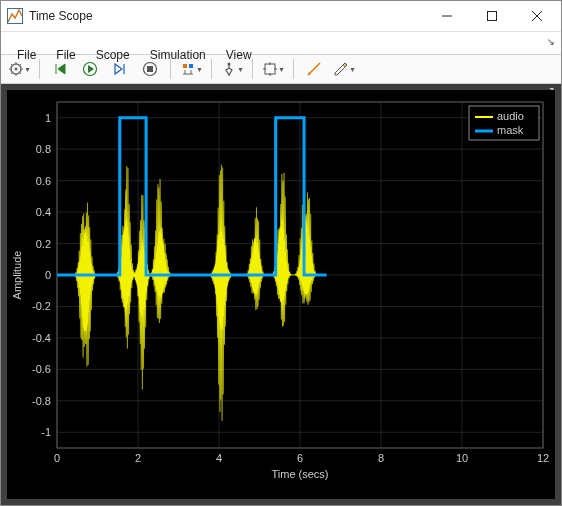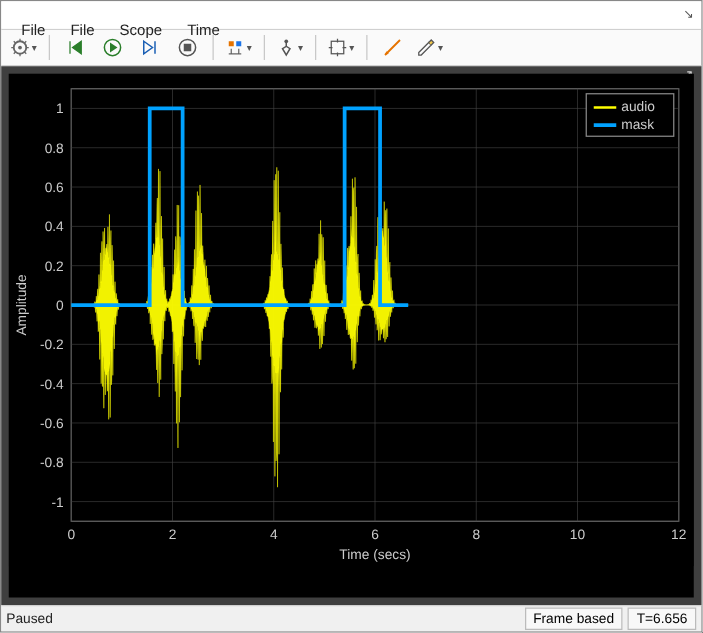--- a/index.html
+++ b/index.html
@@ -24,26 +24,51 @@
   .statusbar { height:20px; display:flex; align-items:center; font-size:11px; background:#f0f0f0; border-top:1px solid #d0d0d0; padding:0 4px; }
   .statusbar .left { flex:0 0 auto; color:#222; }
   .statusbar .spacer { flex:1; }
   .statusbar .cell { border:1px solid #bbb; padding:0 6px; height:16px; line-height:16px; margin-left:4px; background:#f8f8f8; }
 </style>
 </head>
 <body>
 
 <div class="window">
 
+  <div class="titlebar">
+    <svg class="logo" viewBox="0 0 16 16">
+      <rect x="1" y="1" width="14" height="14" fill="#fff" stroke="#5a8" stroke-width="0"></rect>
+      <path d="M1 14 L5 6 L8 10 L12 2 L15 8" stroke="#d07828" fill="none" stroke-width="1.5"></path>
+      <rect x="0.5" y="0.5" width="15" height="15" fill="none" stroke="#3a6ea5" stroke-width="1"></rect>
+    </svg>
+    <span class="title">Time Scope</span>
+    <div class="spacer"></div>
+    <div class="winbtn">
+      <svg viewBox="0 0 10 10">
+          <path d="M0 5 H10"></path>
+        </svg>
+    </div>
+    <div class="winbtn">
+      <svg viewBox="0 0 10 10">
+          <rect x="0.5" y="0.5" width="9" height="9"></rect>
+        </svg>
+    </div>
+    <div class="winbtn close">
+      <svg viewBox="0 0 10 10">
+          <path d="M0 0 L10 10 M10 0 L0 10"></path>
+        </svg>
+    </div>
+  </div>
 
   <div class="menubar">
     <span class="item">File</span>
     <span class="item">File</span>
     <span class="item">Scope</span>
-    <span class="item">Time</span>
+    <span class="item">Simulation</span>
+    <span class="item">View</span>
     <span class="corner-arrow">↘</span>
   </div>
 
   <div class="toolbar">
     <div class="tbtn">
       <svg viewBox="0 0 16 16">
           <circle cx="8" cy="8" r="5" fill="none" stroke="#666" stroke-width="1.5"></circle>
           <circle cx="8" cy="8" r="1.5" fill="#666"></circle>
       <path d="M8 1v2M8 13v2M1 8h2M13 8h2M3 3l1.4 1.4M11.6 11.6L13 13M13 3l-1.4 1.4M4.4 11.6L3 13" stroke="#666"></path>
         </svg>
@@ -162,20 +187,14 @@
           <path d="M50 185 L112.775 185 L112.775 27.727272727272748 L139.10000000000002 27.727272727272748 L139.10000000000002 185 L268.70000000000005 185 L268.70000000000005 27.727272727272748 L297.04999999999995 27.727272727272748 L297.04999999999995 185 L319.568 185" fill="none" stroke="#00a2ff" stroke-width="3" stroke-linejoin="miter"></path>
           <rect x="462" y="16" width="70" height="34" fill="#000" stroke="#888"></rect>
           <line x1="468" y1="27" x2="486" y2="27" stroke="#ffff00" stroke-width="2"></line>
           <text x="490" y="30" fill="#ccc" font-size="11">audio</text>
           <line x1="468" y1="41" x2="486" y2="41" stroke="#00a2ff" stroke-width="3"></line>
           <text x="490" y="44" fill="#ccc" font-size="11">mask</text>
         </svg>
     </div>
   </div>
 
-  <div class="statusbar">
-    <span class="left">Paused</span>
-    <div class="spacer"></div>
-    <span class="cell">Frame based</span>
-    <span class="cell">T=6.656</span>
-  </div>
 
 </div>
 
 </body></html>

